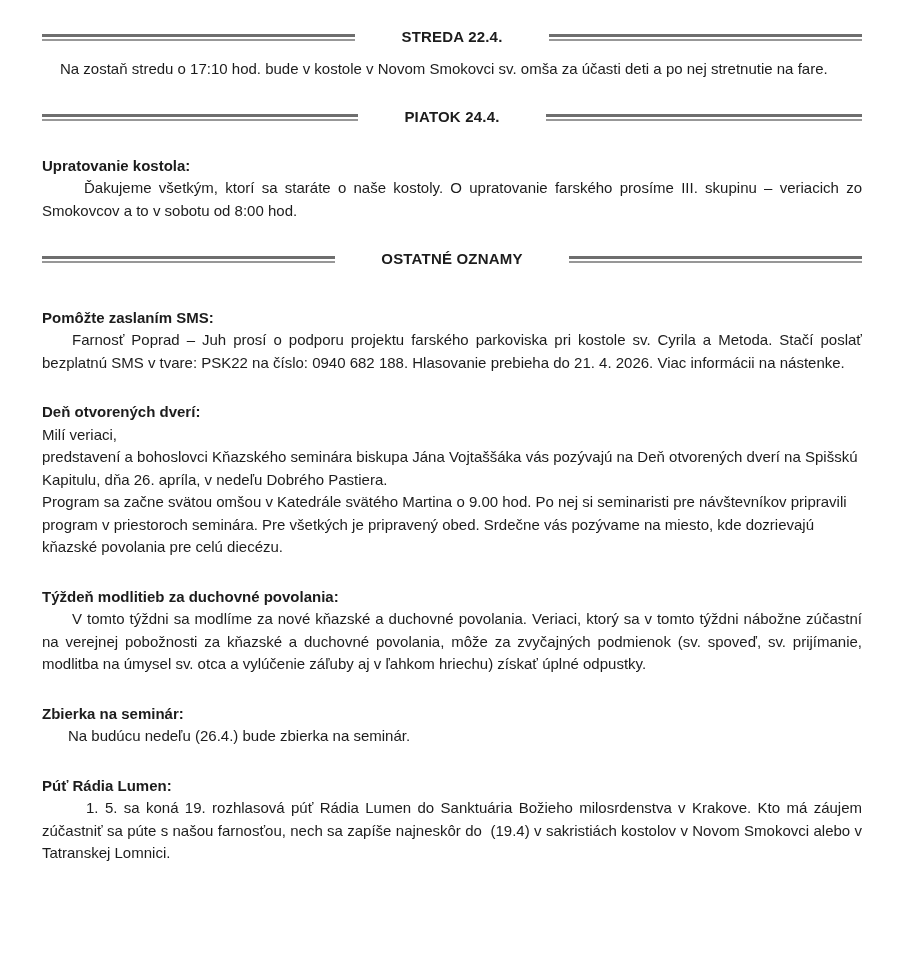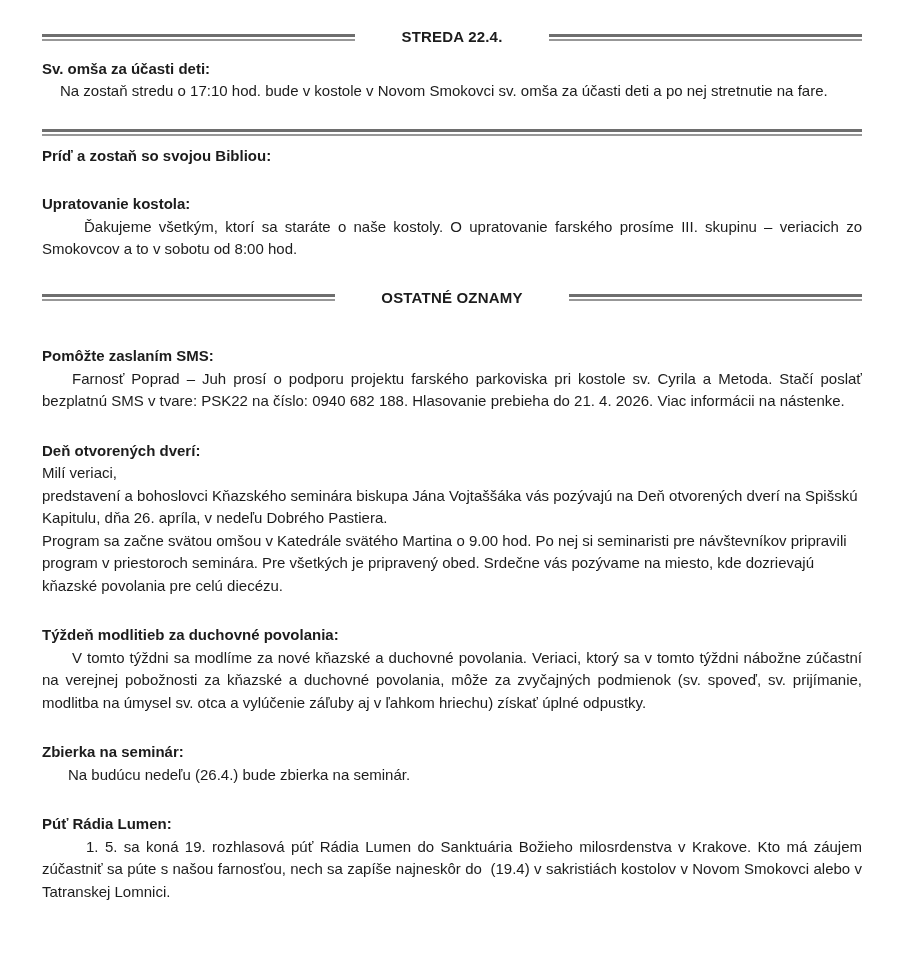--- a/index.html
+++ b/index.html
@@ -51,31 +51,30 @@
 <body style="background: rgb(255, 255, 255); color: rgb(28, 28, 28);">
 
 <div class="doc">
     <div class="section">
       <div class="section-header">
         <div class="rule"></div>
         <span class="header-title">STREDA 22.4.</span>
         <div class="rule"></div>
       </div>
       <div class="block">
-        <div class="block-title">Sv. omša za účasti deti:</div>
         <p class="para justify" style="text-indent: 18px;"><span>Na zostaň </span><span class="bold">stredu o 17:10</span><span> hod. bude v kostole v Novom Smokovci sv. omša za účasti deti a po nej stretnutie na fare.</span></p>
       </div>
     </div>
     <div class="section">
       <div class="section-header">
         <div class="rule"></div>
+        <span class="header-title">PIATOK 24.4.</span>
         <div class="rule"></div>
       </div>
       <div class="block">
-        <div class="block-title">Príď a zostaň so svojou Bibliou:</div>
       </div>
     </div>
     <div class="section">
       <div class="block">
         <div class="block-title">Upratovanie kostola:</div>
         <p class="para justify" style="text-indent: 42px;"><span>Ďakujeme všetkým, ktorí sa staráte o naše kostoly. O upratovanie farského prosíme III. skupinu – veriacich zo Smokovcov a to v sobotu od </span><span class="bold">8:00</span><span> hod.</span></p>
       </div>
     </div>
     <div class="section">
       <div class="section-header gap-large">

